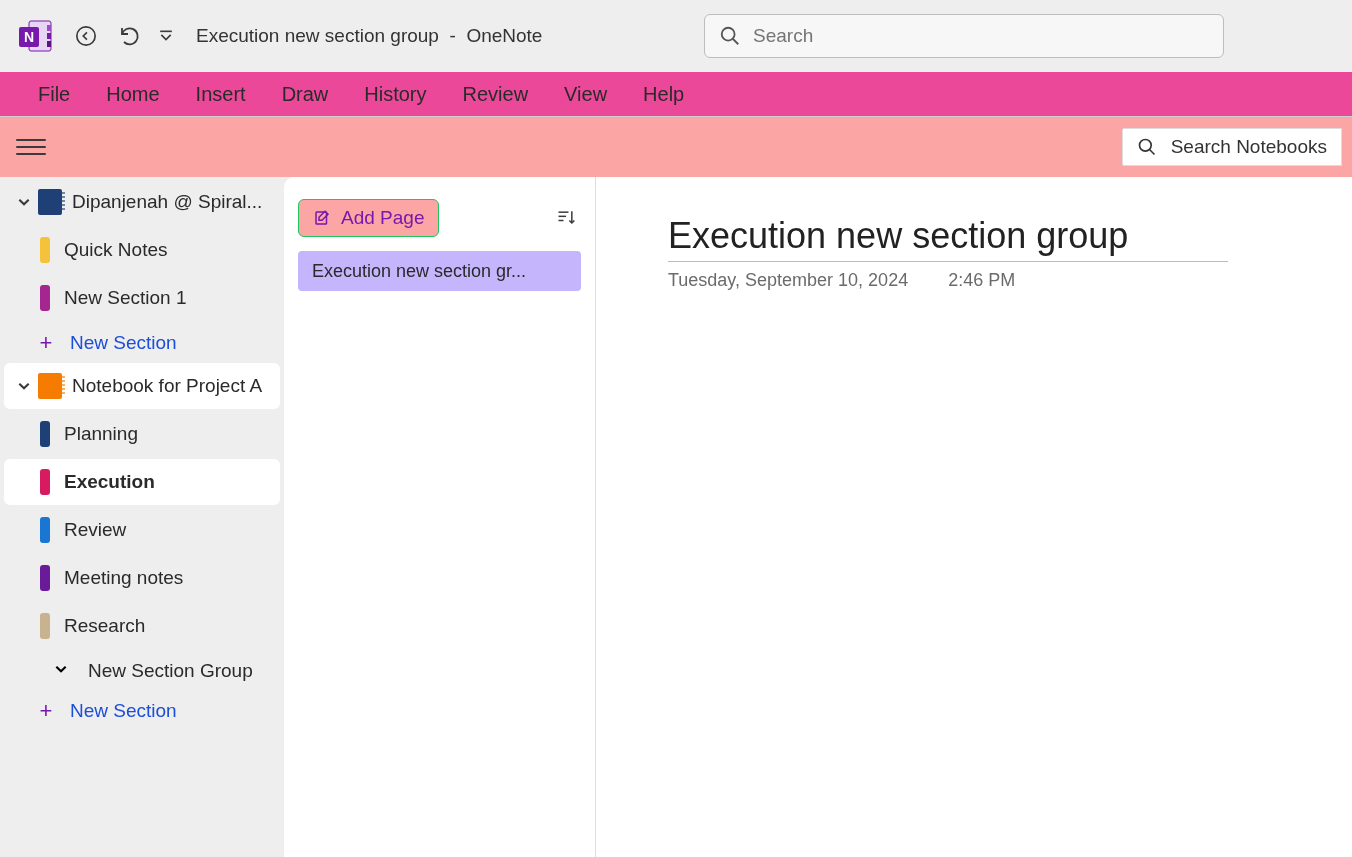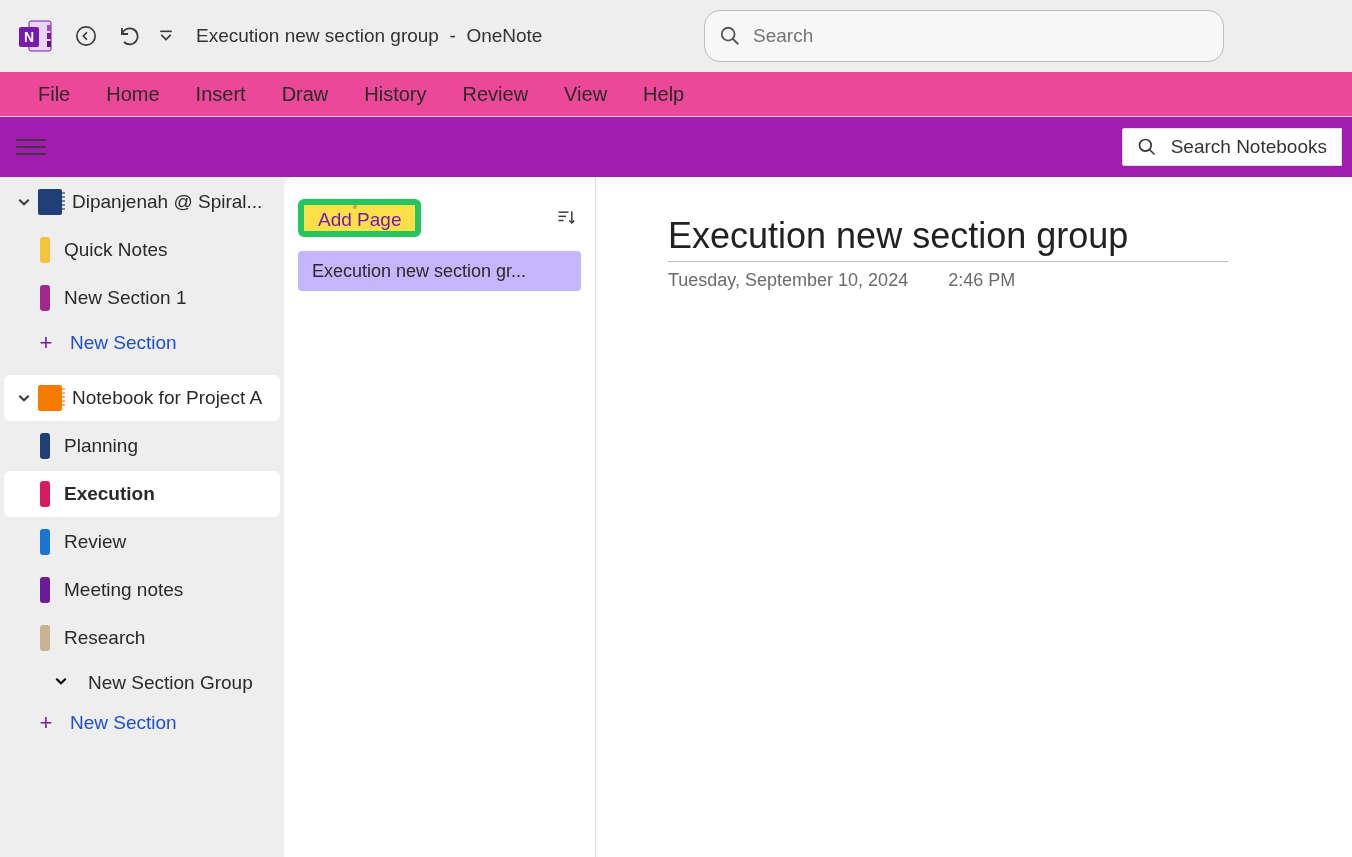--- a/index.html
+++ b/index.html
@@ -32,23 +32,23 @@
   }
   .title-text {
     font-size: 19px;
     color: #333;
     margin-left: 6px;
     white-space: nowrap;
   }
   .titlebar-spacer { flex: 1; }
   .searchbox {
     width: 520px;
-    height: 52px;
+    height: 44px;
     border: 1px solid #bdbdbd;
-    border-radius: 16px;
+    border-radius: 6px;
     background: #f7f7f7;
     display: flex;
     align-items: center;
     padding: 0 14px;
     margin-right: 120px;
   }
   .searchbox input {
     border: none; outline: none; background: transparent;
     font-size: 19px; color: #555; flex: 1;
     margin-left: 12px;
@@ -72,21 +72,21 @@
     align-items: center;
     cursor: pointer;
   }
 
   
   .subbar {
     height: 60px;
     display: flex;
     align-items: center;
     padding: 0 10px;
-    background: #a21caf;
+    background: #fca5a5;
     gap: 24px;
   }
   .hamburger {
     width: 30px; height: 30px;
     display: flex; flex-direction: column; justify-content: center; gap: 5px;
     margin-left: 6px;
     cursor: pointer;
   }
   .hamburger div { height: 2px; background: #3a3a3a; border-radius: 1px; }
   .subbar-spacer { flex: 1; }
@@ -196,28 +196,27 @@
   .addpage-row {
     display: flex;
     align-items: center;
     justify-content: space-between;
     margin-bottom: 14px;
   }
   .addpage-btn {
     display: flex;
     align-items: center;
     height: 38px;
-    border: 6px solid #22c55e;
+    border: 1px solid #22c55e;
     border-radius: 6px;
     padding: 0 14px;
-    background: #fde047;
+    background: #fca5a5;
     cursor: pointer;
     color: #7719aa;
     font-size: 19px;
-    flex-direction: column;
   }
   .addpage-btn svg { margin-right: 10px; }
   .sort-btn {
     width: 30px; height: 30px;
     display: flex; align-items: center; justify-content: center;
     color: #3a3a3a;
     cursor: pointer;
   }
   .page-item {
     height: 40px;
@@ -355,21 +354,21 @@
     </div>
     <div class="nb-row section">
       <div class="section-tab" style="background:#a4268f"></div>
       <span class="nb-label">New Section 1</span>
     </div>
     <div class="add-row">
       <span class="plus">+</span>
       <span class="nb-label purple">New Section</span>
     </div>
 
-    <div class="nb-row selected" style="margin-top:12px">
+    <div class="nb-row selected" style="margin-top:0">
       <span class="chevron">
         <svg width="14" height="14" viewBox="0 0 12 12" fill="none" stroke="currentColor" stroke-width="1.8">
             <path d="M2 4l4 4 4-4"></path>
           </svg>
       </span>
       <div class="nb-icon notebook" style="background:#f57c00;color:#f57c00"></div>
       <span class="nb-label">Notebook for Project A</span>
     </div>
     <div class="nb-row section">
       <div class="section-tab" style="background:#1f3f77"></div>

